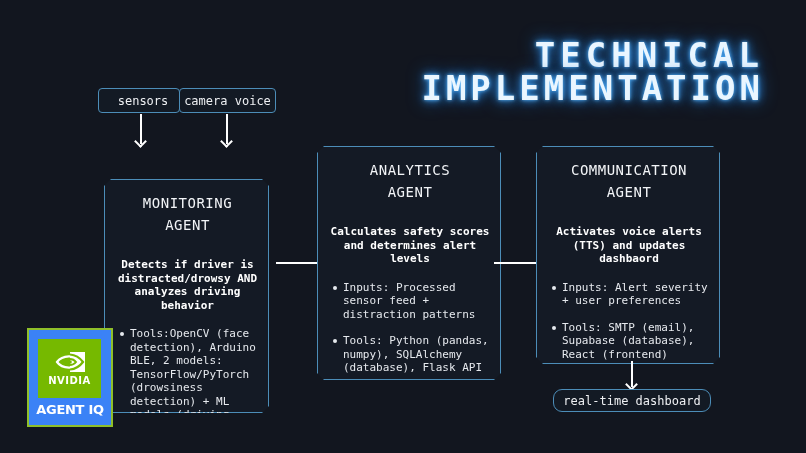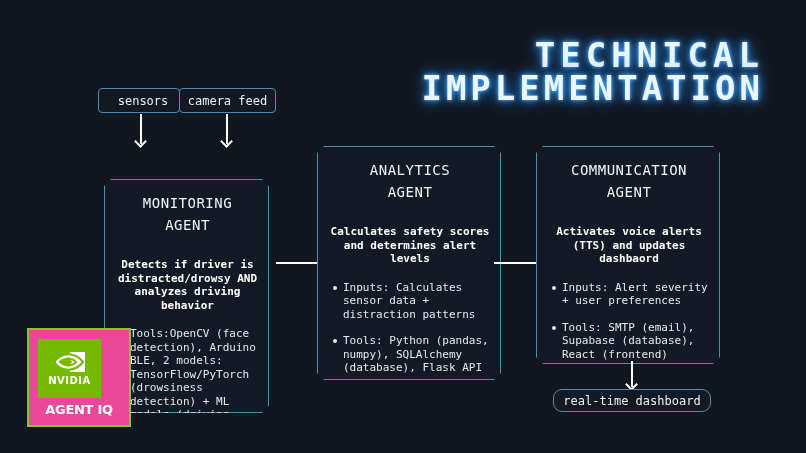--- a/index.html
+++ b/index.html
@@ -98,23 +98,23 @@
   .arrow-v .head {
     position: absolute; left: 0; bottom: 0;
     width: 9px; height: 9px;
     border-bottom: 2px solid #fff; border-right: 2px solid #fff;
     transform: rotate(45deg);
   }
 
   .nvidia-frame {
     position: absolute;
     left: 27px; top: 328px;
-    width: 104px; height: 99px;
+    width: 86px; height: 99px;
     border: 2px solid #8fbf2a;
-    background: #ec4899;
+    background: #3b82f6;
   }
   .nvidia-tile {
     position: absolute;
     left: 9px; top: 9px;
     width: 63px; height: 59px;
     background: #76b900;
     display: flex; flex-direction: column; align-items: center; justify-content: center;
   }
   .nvidia-word {
     font-family: "DejaVu Sans", sans-serif;
@@ -140,21 +140,21 @@
 
 <div class="title">
   <span class="l1">TECHNICAL</span>
   <span class="l2">IMPLEMENTATION</span>
 </div>
 
 <div class="chip" style="left:98px; top:88px; width:82px;padding-left:8px;">
   <span>sensors</span>
 </div>
 <div class="chip" style="left:179px; top:88px; width:97px;">
-  <span>camera feed</span>
+  <span>camera voice</span>
 </div>
 
 <div class="arrow-v" style="left:136px; top:114px; width:10px; height:32px;">
   <div class="shaft" style="height:30px;"></div>
     <div class="head"></div>
 </div>
 <div class="arrow-v" style="left:222px; top:114px; width:10px; height:32px;">
   <div class="shaft" style="height:30px;"></div>
     <div class="head"></div>
 </div>
@@ -175,21 +175,21 @@
     <div class="head" style="right:2px;"></div>
 </div>
 
 <div class="agent-box" style="left:317px; width:184px;">
   <div class="agent-title">
     <div>ANALYTICS</div>
     <div>AGENT</div>
   </div>
   <div class="agent-desc">Calculates safety scores and determines alert levels</div>
   <ul class="bullets">
-    <li>Inputs: Calculates sensor data + distraction patterns</li>
+    <li>Inputs: Processed sensor feed + distraction patterns</li>
     <li>Tools: Python (pandas, numpy), SQLAlchemy (database), Flask API</li>
   </ul>
 </div>
 
 <div class="arrow-h" style="left:494px; top:258px; width:50px; height:10px;">
   <div class="shaft" style="width:47px;"></div>
     <div class="head" style="right:2px;"></div>
 </div>
 
 <div class="agent-box" style="left:536px; width:184px; height:218px;">

